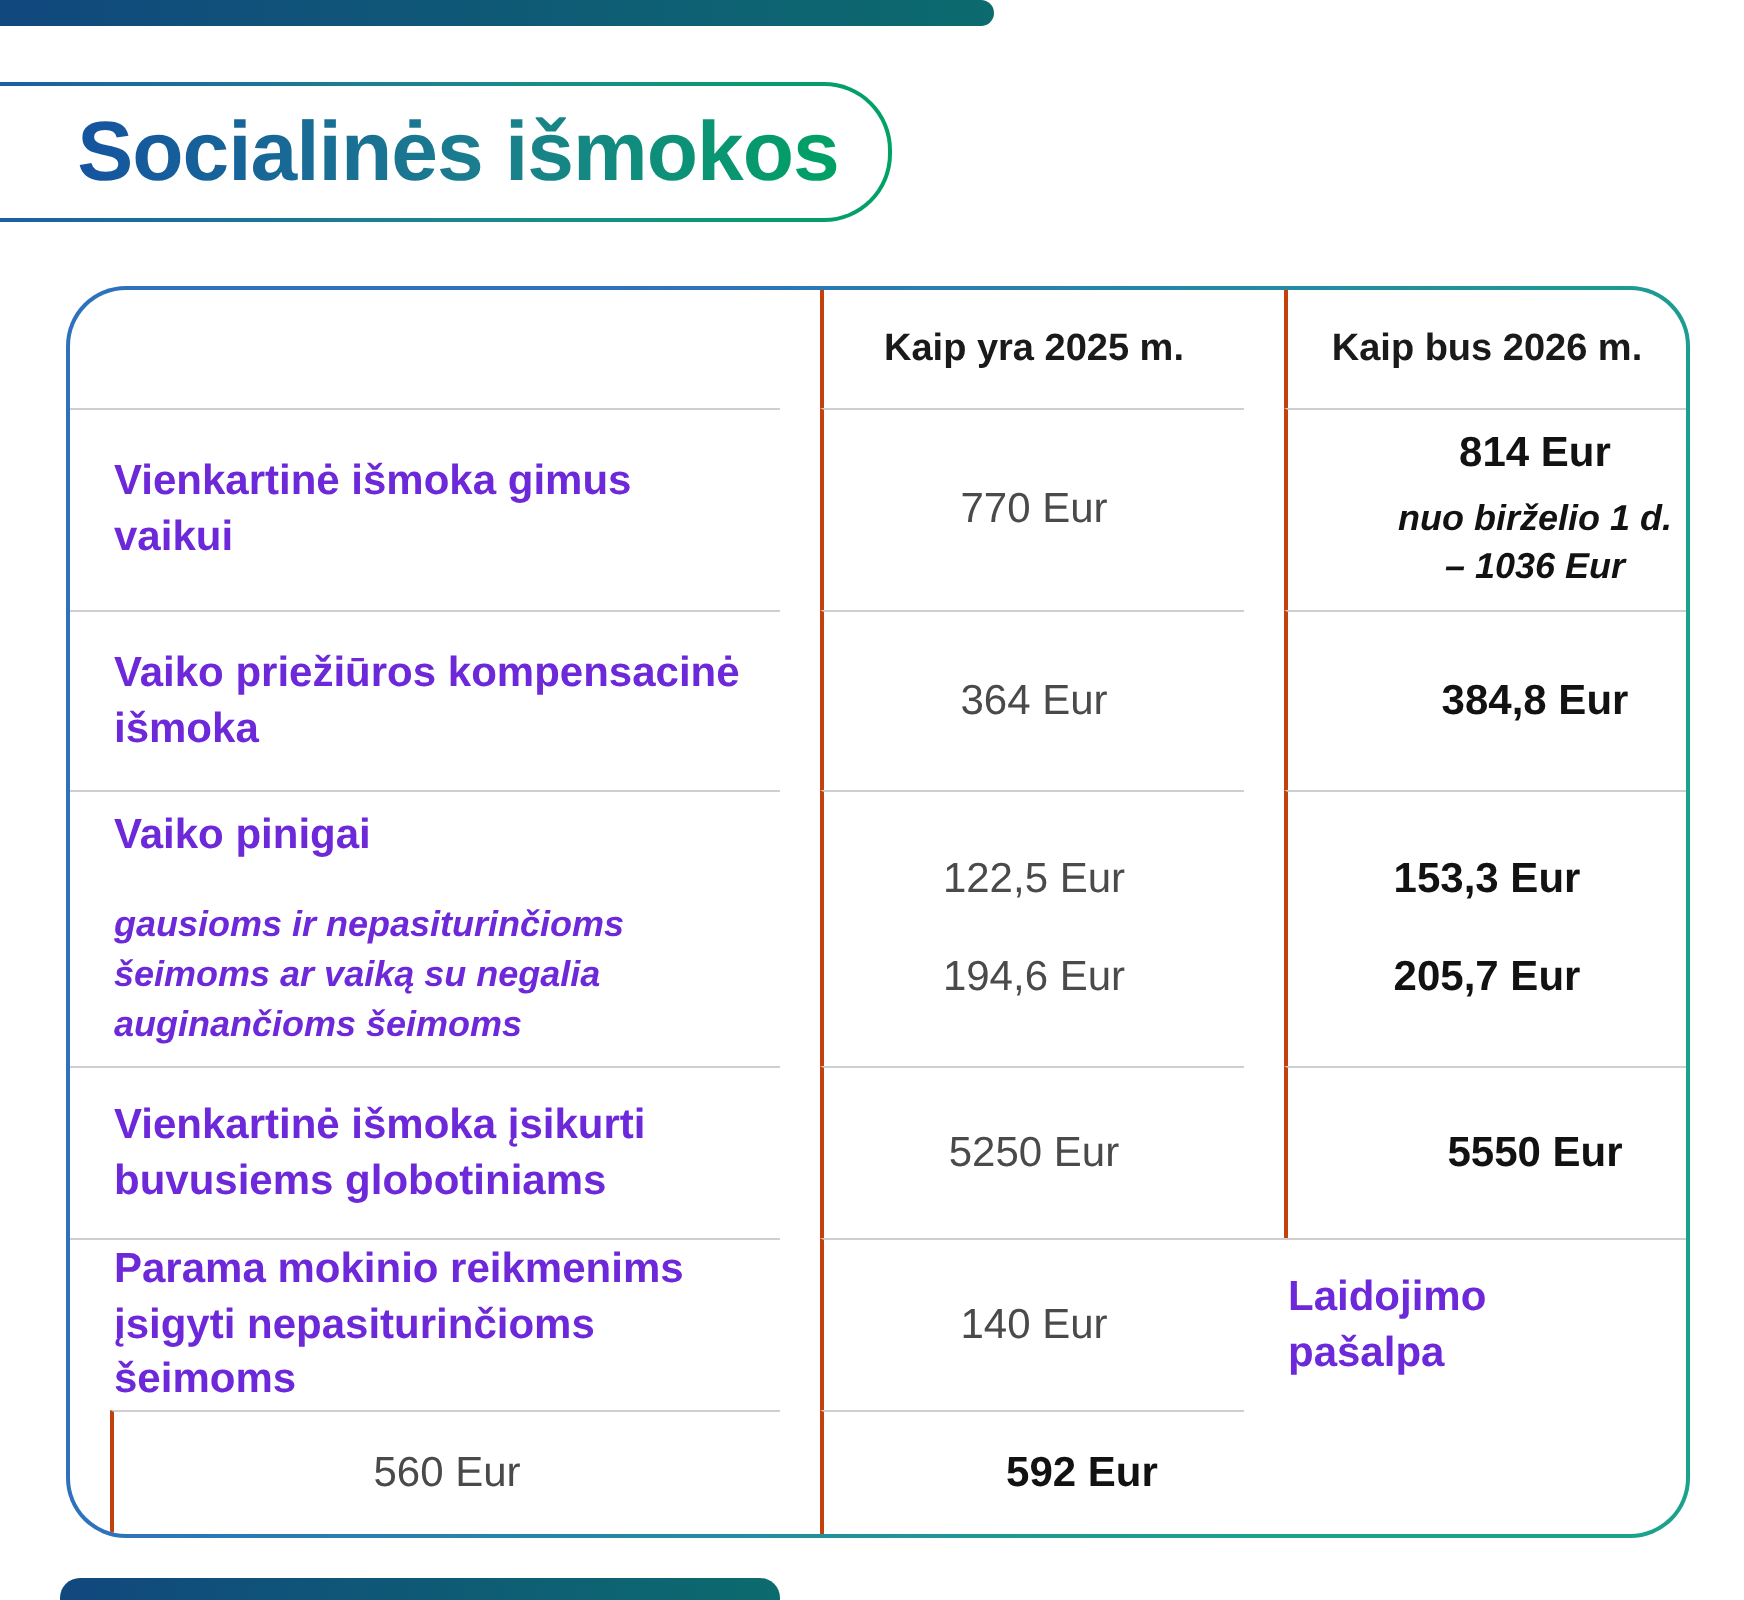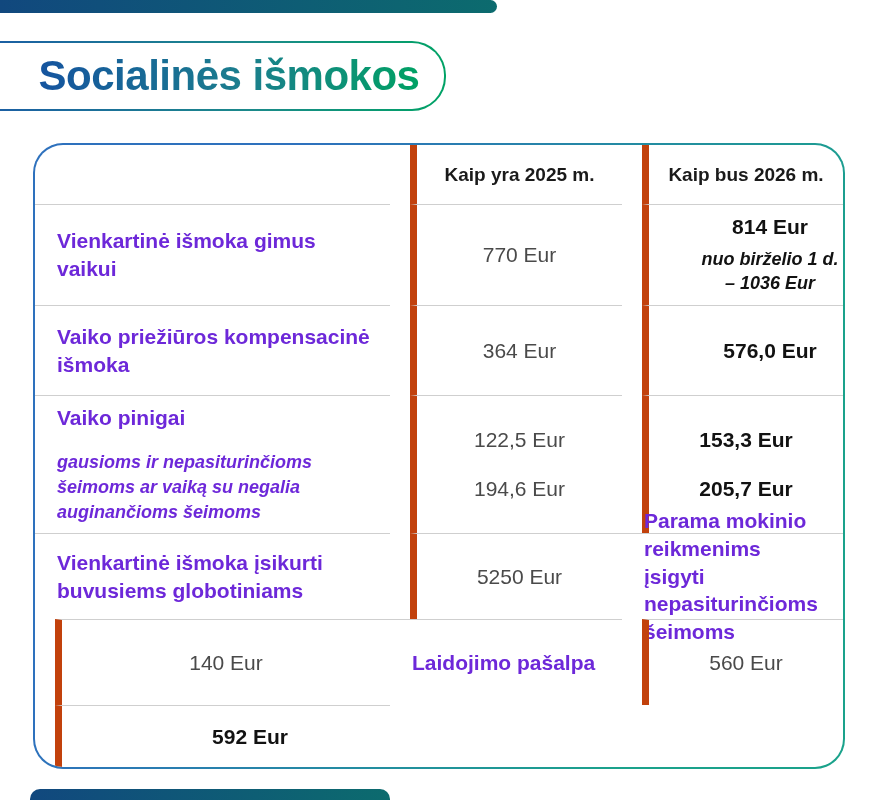--- a/index.html
+++ b/index.html
@@ -44,21 +44,21 @@
     border-radius:30px;padding:2px;box-sizing:border-box;
   }
   .table-inner{
     width:100%;height:100%;background:#ffffff;border-radius:28px;
     overflow:hidden;display:grid;
     grid-template-columns:355px 232px 1fr;
     grid-template-rows:59px 101px 90px 138px 86px 86px 1fr;
   }
   .cell{box-sizing:border-box;display:flex;flex-direction:column;justify-content:center;}
   .cell.bt{border-top:1px solid #cfcfcf;}
-  .cell.bl{border-left:7px solid #c2410c;margin-left:20px;}
+  .cell.bl{border-left:2px solid #c2410c;margin-left:20px;}
   .head{align-items:center;font-size:19px;font-weight:bold;color:#1a1a1a;}
   .label{padding:10px 20px 10px 22px;font-size:21px;color:#6d28d9;line-height:1.32;align-items:flex-start;font-weight:bold;}
   .label .note{font-style:italic;font-size:18px;line-height:1.4;margin-top:18px;max-width:280px;}
   .val{align-items:center;font-size:21px;color:#4a4a4a;text-align:center;}
   .valb{align-items:center;font-size:21px;font-weight:bold;color:#121212;text-align:center;padding-left:48px;}
   .valb .fnote{font-weight:bold;font-style:italic;font-size:18px;line-height:1.3;margin-top:9px;max-width:190px;}
   .stack{justify-content:space-evenly;padding:8px 0;}
 </style>
 </head>
 <body>
@@ -89,41 +89,44 @@
       <span class="fnote">nuo birželio 1 d. – 1036 Eur</span>
     </div>
 
     <div class="cell bt label">
       <span>Vaiko priežiūros kompensacinė išmoka</span>
     </div>
     <div class="cell bt bl val">
       <span>364 Eur</span>
     </div>
     <div class="cell bt bl valb">
-      <span>576,0 Eur</span>
+      <span>384,8 Eur</span>
     </div>
 
     <div class="cell bt label">
       <span>Vaiko pinigai</span>
       <span class="note">gausioms ir nepasiturinčioms šeimoms ar vaiką su negalia auginančioms šeimoms</span>
     </div>
     <div class="cell bt bl val stack">
       <span>122,5 Eur</span>
       <span>194,6 Eur</span>
     </div>
     <div class="cell bt bl valb stack">
       <span>153,3 Eur</span>
       <span>205,7 Eur</span>
     </div>
 
     <div class="cell bt label">
       <span>Vienkartinė išmoka įsikurti buvusiems globotiniams</span>
     </div>
     <div class="cell bt bl val">
       <span>5250 Eur</span>
+    </div>
+    <div class="cell bt bl valb">
+      <span>5550 Eur</span>
     </div>
 
     <div class="cell bt label">
       <span>Parama mokinio reikmenims įsigyti nepasiturinčioms šeimoms</span>
     </div>
     <div class="cell bt bl val">
       <span>140 Eur</span>
     </div>
 
     <div class="cell bt label">

